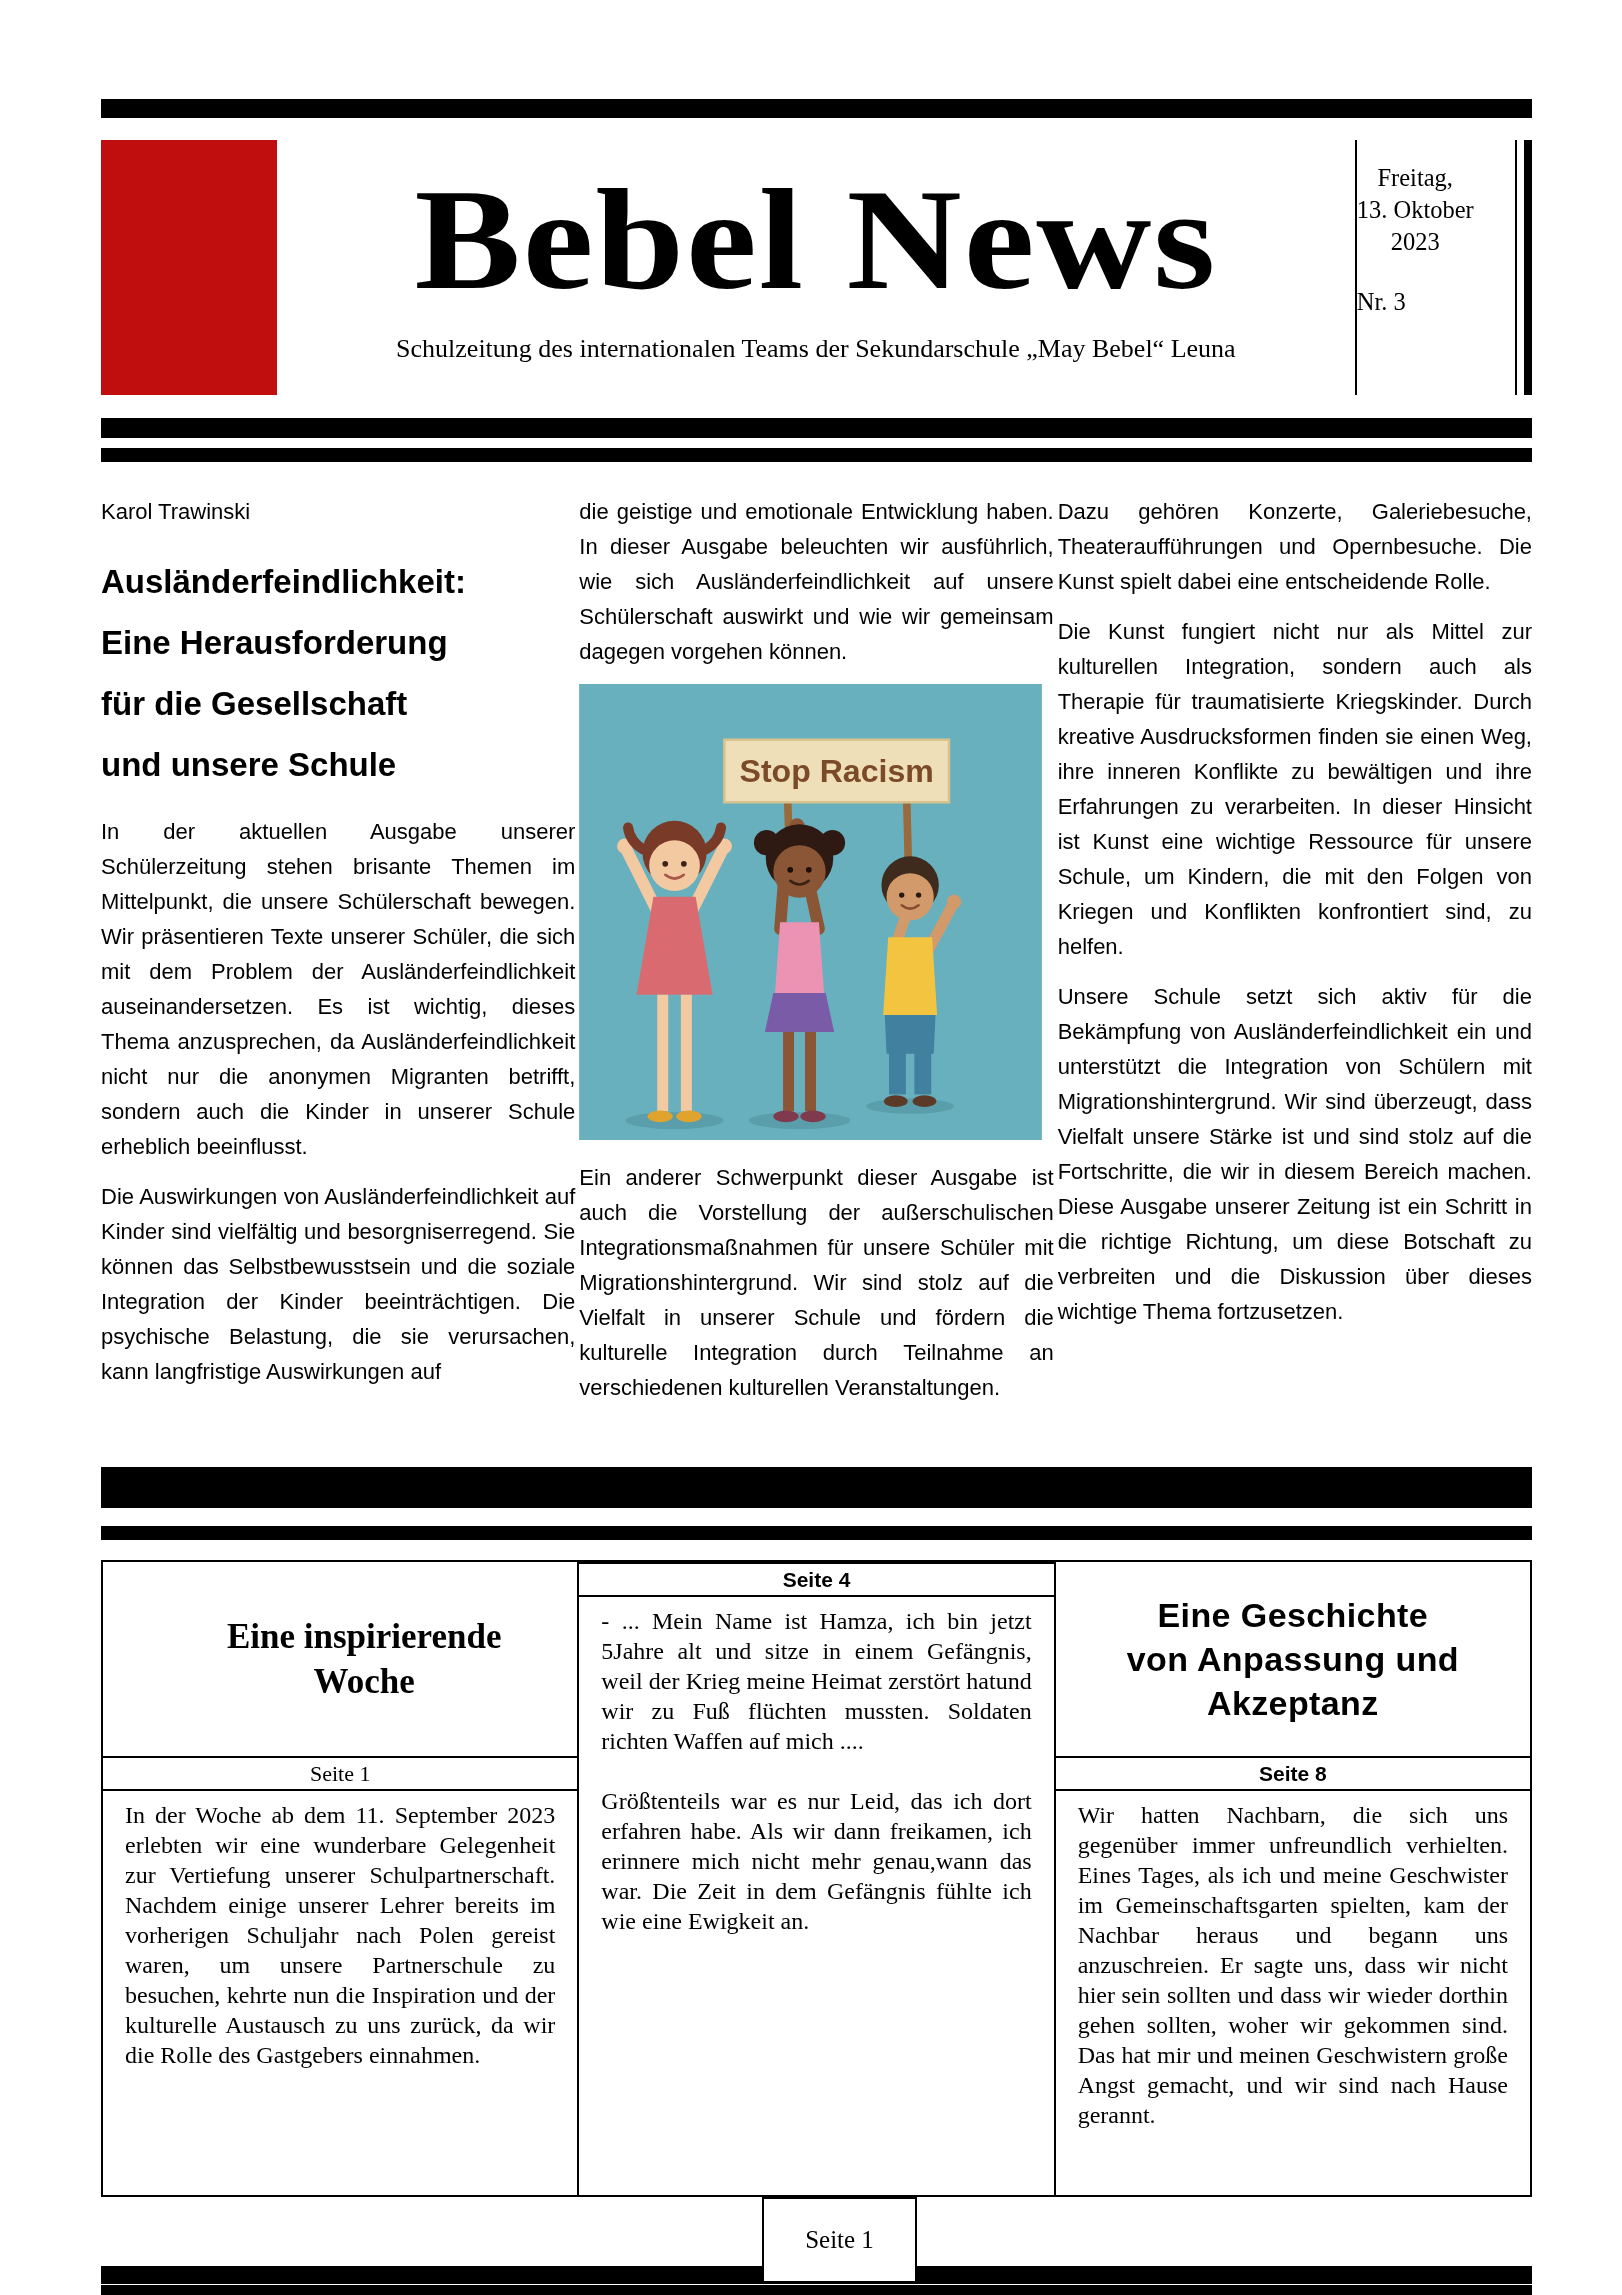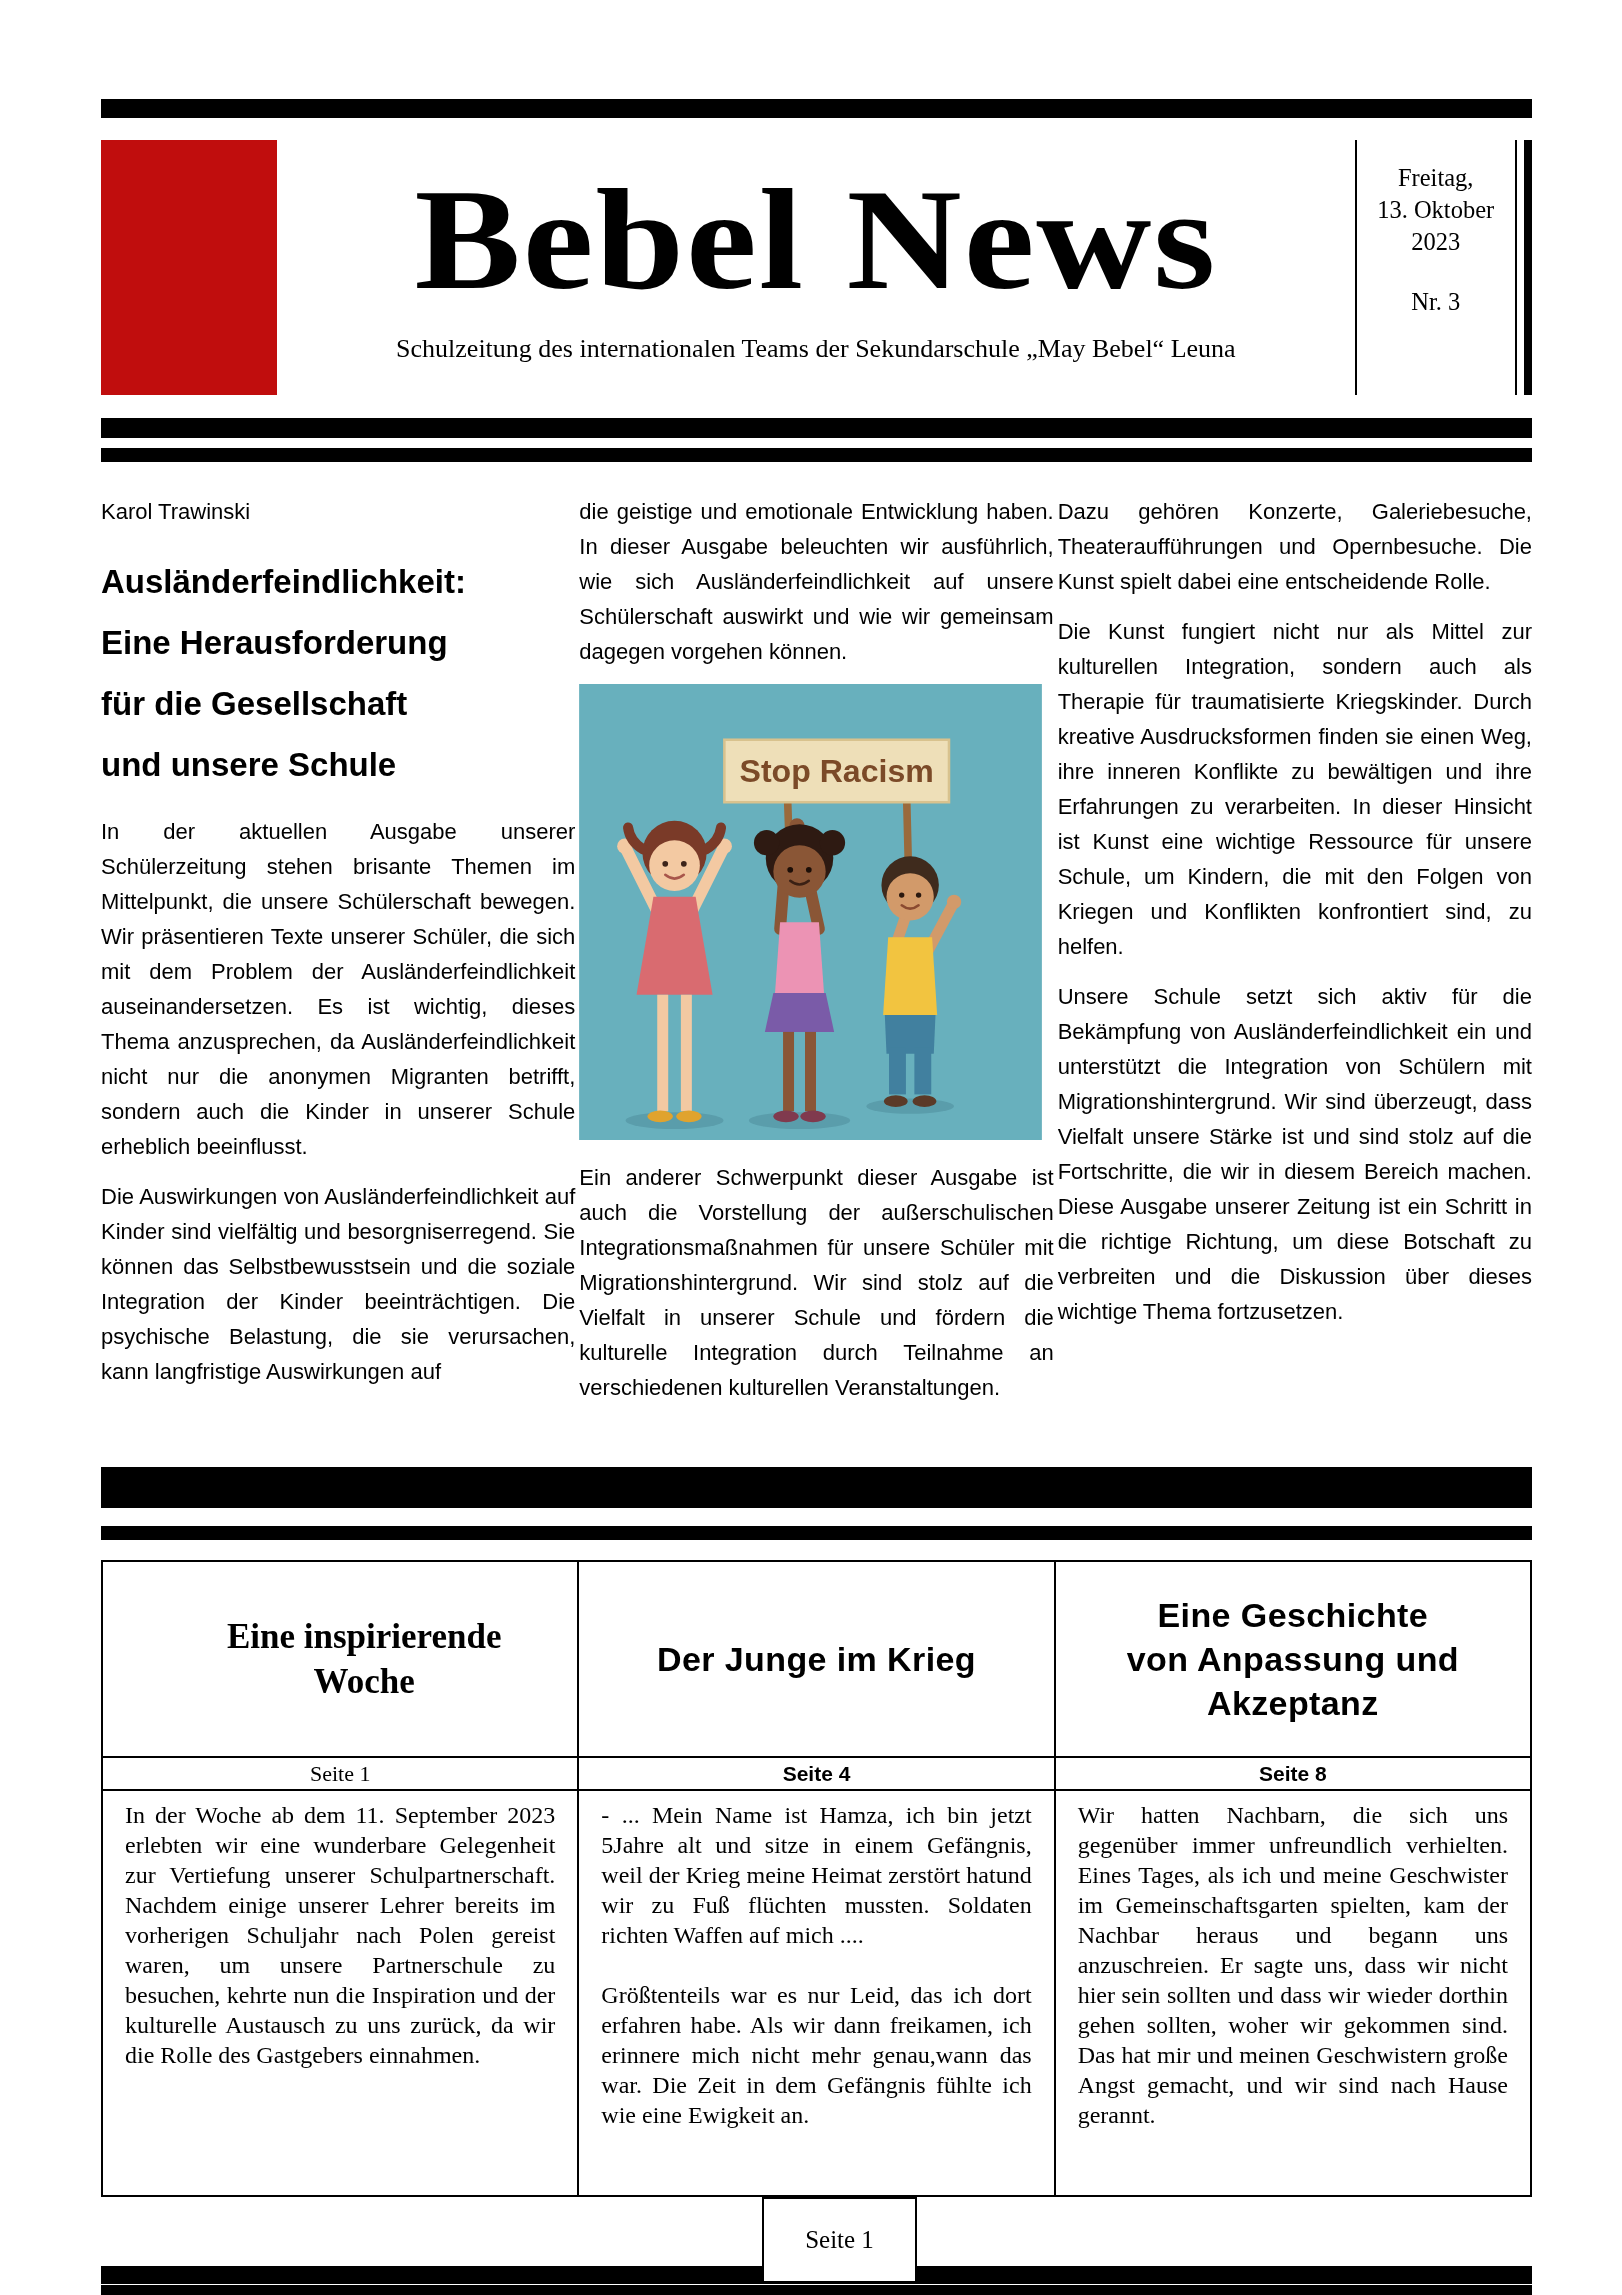--- a/index.html
+++ b/index.html
@@ -25,21 +25,21 @@
   .red-block { width:176px; height:100%; background:#c00d0d; flex:0 0 auto; }
   .title-wrap { flex:1 1 auto; display:flex; flex-direction:column; align-items:center; justify-content:center; }
   .np-title {
     font-family:"Liberation Serif", serif; font-weight:bold;
     font-size:145px; line-height:0.95; letter-spacing:1.7px;
     transform:scaleX(1.10); transform-origin:center; white-space:nowrap;
   }
   .np-subtitle { font-family:"Liberation Serif", serif; font-size:26px; margin-top:25px; white-space:nowrap; }
   .date-box {
     flex:0 0 162px; border-left:2.5px solid #000; border-right:2.5px solid #000;
-    display:flex; flex-direction:column; align-items:center; padding-top:22px;
+    display:flex; flex-direction:column; align-items:flex-start; padding-top:22px;
     font-family:"Liberation Serif", serif; font-size:24.5px; text-align:center;
   }
   .date-box .date { white-space:pre-line; line-height:1.3; }
   .date-box .issue { margin-top:30px; }
   .edge-line { flex:0 0 8.5px; margin-left:6.8px; background:#000; height:100%; }
 
   
   .columns {
     position:absolute; top:494px; left:101px; width:1431px; height:968px;
     display:flex; gap:4px; overflow:hidden;
@@ -212,21 +212,20 @@
 <section class="teasers">
   <div class="teaser">
     <div class="t-head serif-head">Eine inspirierende
 Woche</div>
     <div class="t-page serif">Seite 1</div>
     <div class="t-body">
       <p>In der Woche ab dem 11. September 2023 erlebten wir eine wunderbare Gelegenheit zur Vertiefung unserer Schulpartnerschaft. Nachdem einige unserer Lehrer bereits im vorherigen Schuljahr nach Polen gereist waren, um unsere Partnerschule zu besuchen, kehrte nun die Inspiration und der kulturelle Austausch zu uns zurück, da wir die Rolle des Gastgebers einnahmen.</p>
     </div>
   </div>
   <div class="teaser">
-    <div class="t-head sans-head">Der Junge im Krieg</div>
     <div class="t-page sans">Seite 4</div>
     <div class="t-body">
       <p>- ... Mein Name ist Hamza, ich bin jetzt 5Jahre alt und sitze in einem Gefängnis, weil der Krieg meine Heimat zerstört hatund wir zu Fuß flüchten mussten. Soldaten richten Waffen auf mich ....</p>
       <p>Größtenteils war es nur Leid, das ich dort erfahren habe. Als wir dann freikamen, ich erinnere mich nicht mehr genau,wann das war. Die Zeit in dem Gefängnis fühlte ich wie eine Ewigkeit an.</p>
     </div>
   </div>
   <div class="teaser">
     <div class="t-head sans-head">Eine Geschichte
 von Anpassung und
 Akzeptanz</div>

